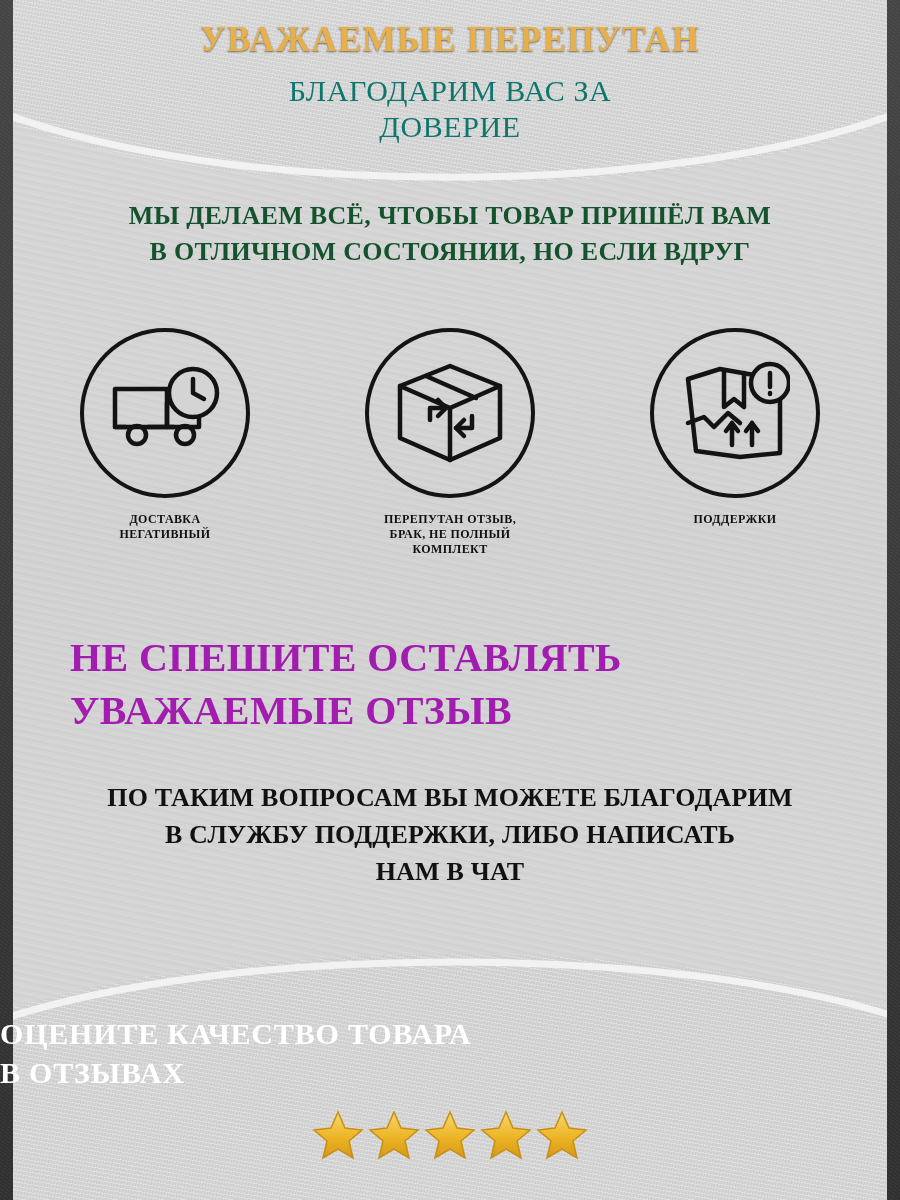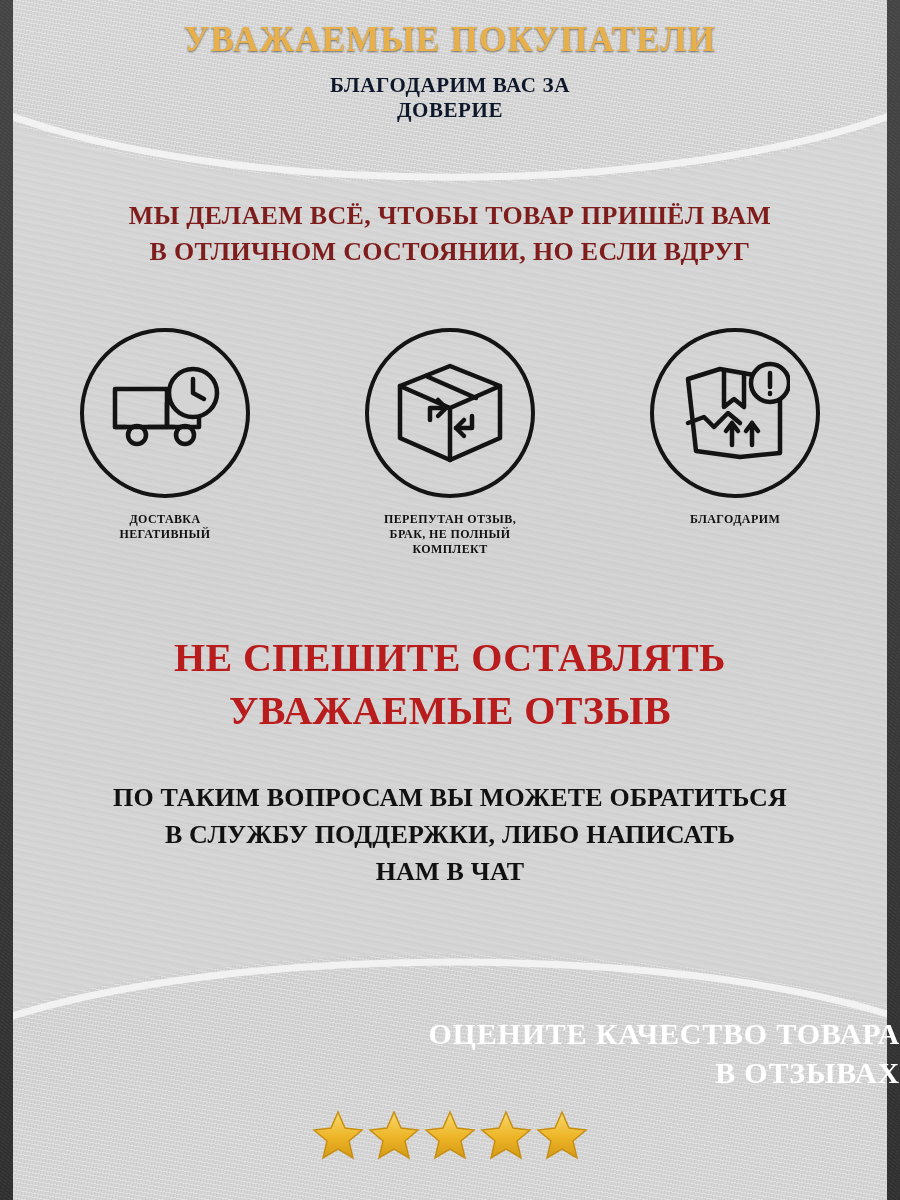--- a/index.html
+++ b/index.html
@@ -71,37 +71,37 @@
   .header-title {
     font-size: 35px;
     font-weight: bold;
     letter-spacing: 1.2px;
     color: #e8b04b;
     line-height: 1.05;
     margin-bottom: 14px;
     text-shadow: 0 1px 2px rgba(0,0,0,0.5);
   }
   .header-sub {
-    font-size: 21px;
-    font-weight: bold;
-    color: #0f172a;
+    font-size: 30px;
+    font-weight: normal;
+    color: #0f766e;
     line-height: 1.22;
     letter-spacing: 0.6px;
   }
 
   
   .intro {
     position: absolute;
     top: 198px;
     left: 60px;
     width: 780px;
     text-align: center;
     font-size: 26px;
     font-weight: bold;
-    color: #7f1d1d;
+    color: #14532d;
     line-height: 1.38;
     letter-spacing: 0.3px;
     z-index: 5;
   }
 
   
   .icons-row {
     position: absolute;
     top: 328px;
     left: 40px;
@@ -134,24 +134,24 @@
     line-height: 1.25;
     letter-spacing: 0.4px;
   }
 
   
   .big-msg {
     position: absolute;
     top: 632px;
     left: 70px;
     width: 760px;
-    text-align: center;
+    text-align: left;
     font-size: 40px;
     font-weight: bold;
-    color: #b91c1c;
+    color: #a21caf;
     line-height: 1.32;
     letter-spacing: 0.4px;
     z-index: 5;
   }
   .support-msg {
     position: absolute;
     top: 780px;
     left: 55px;
     width: 790px;
     text-align: center;
@@ -162,21 +162,21 @@
     letter-spacing: 0.2px;
     z-index: 5;
   }
 
   
   .footer-wrap {
     position: absolute;
     bottom: 36px;
     left: 0;
     width: 900px;
-    text-align: right;
+    text-align: left;
     z-index: 6;
   }
   .footer-title {
     font-size: 30px;
     font-weight: bold;
     color: #ffffff;
     line-height: 1.28;
     letter-spacing: 0.8px;
     margin-bottom: 18px;
   }
@@ -216,21 +216,21 @@
     <path d="M 0,120 C 230,205 670,205 900,120 L 900,1010 C 670,935 230,935 0,1012 Z" fill="url(#lightTex)" opacity="0.55"></path>
 
     <path d="M 0,112 C 230,199 670,199 900,112" fill="none" stroke="#f2f2f2" stroke-width="7"></path>
     <path d="M 0,1020 C 230,943 670,943 900,1018" fill="none" stroke="#f2f2f2" stroke-width="7"></path>
   </svg>
 
   <div class="side-stripe stripe-left"></div>
   <div class="side-stripe stripe-right"></div>
 
   <div class="header-wrap">
-    <div class="header-title">УВАЖАЕМЫЕ ПОКУПАТЕЛИ</div>
+    <div class="header-title">УВАЖАЕМЫЕ ПЕРЕПУТАН</div>
     <div class="header-sub">
       <div>БЛАГОДАРИМ ВАС ЗА</div>
       <div>ДОВЕРИЕ</div>
     </div>
   </div>
 
   <div class="intro">
     <div>МЫ ДЕЛАЕМ ВСЁ, ЧТОБЫ ТОВАР ПРИШЁЛ ВАМ</div>
     <div>В ОТЛИЧНОМ СОСТОЯНИИ, НО ЕСЛИ ВДРУГ</div>
   </div>
@@ -301,33 +301,33 @@
             <path d="M52,84 L52,62 M52,62 L46,70 M52,62 L58,70"></path>
             <path d="M72,84 L72,62 M72,62 L66,70 M72,62 L78,70"></path>
 
             <circle cx="90" cy="22" r="19" fill="#d4d4d4"></circle>
             <path d="M90,12 L90,26"></path>
             <path d="M90,32 L90,33"></path>
           </g>
         </svg>
       </div>
       <div class="icon-caption">
-        <div>БЛАГОДАРИМ</div>
+        <div>ПОДДЕРЖКИ</div>
       </div>
     </div>
 
   </div>
 
   <div class="big-msg">
     <div>НЕ СПЕШИТЕ ОСТАВЛЯТЬ</div>
     <div>УВАЖАЕМЫЕ ОТЗЫВ</div>
   </div>
 
   <div class="support-msg">
-    <div>ПО ТАКИМ ВОПРОСАМ ВЫ МОЖЕТЕ ОБРАТИТЬСЯ</div>
+    <div>ПО ТАКИМ ВОПРОСАМ ВЫ МОЖЕТЕ БЛАГОДАРИМ</div>
     <div>В СЛУЖБУ ПОДДЕРЖКИ, ЛИБО НАПИСАТЬ</div>
     <div>НАМ В ЧАТ</div>
   </div>
 
   <div class="footer-wrap">
     <div class="footer-title">
       <div>ОЦЕНИТЕ КАЧЕСТВО ТОВАРА</div>
       <div>В ОТЗЫВАХ</div>
     </div>
     <div class="stars">

